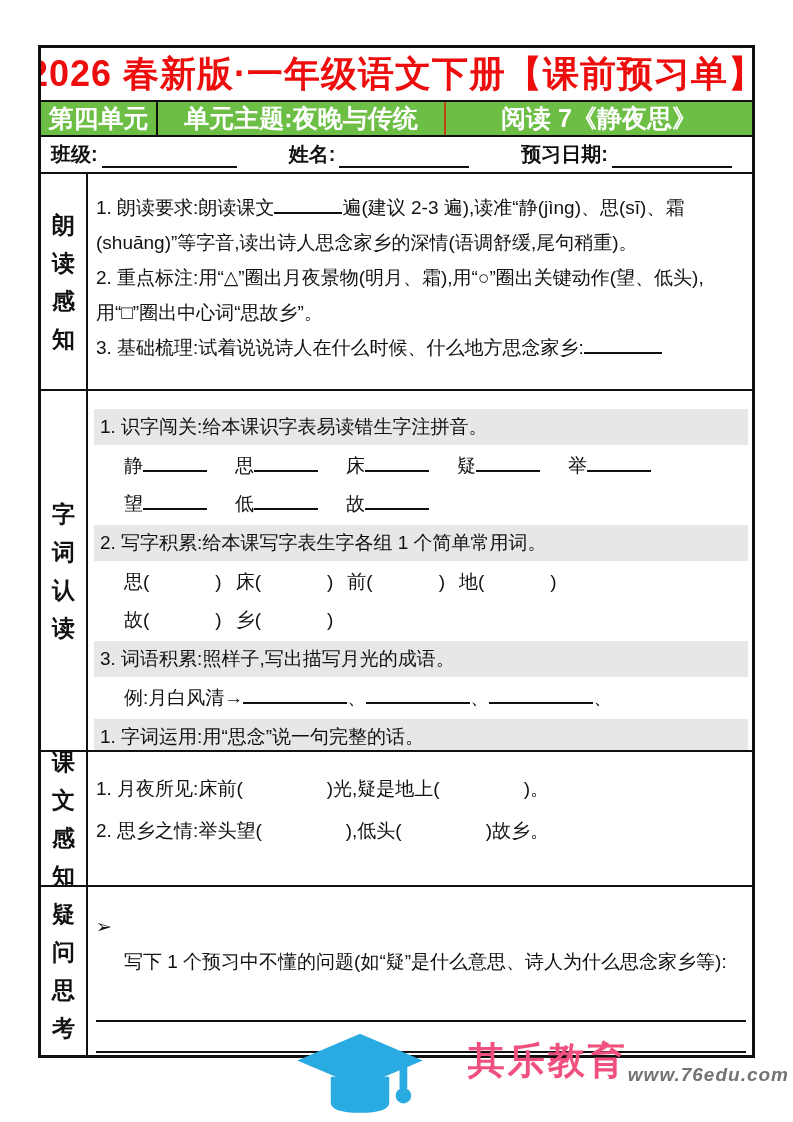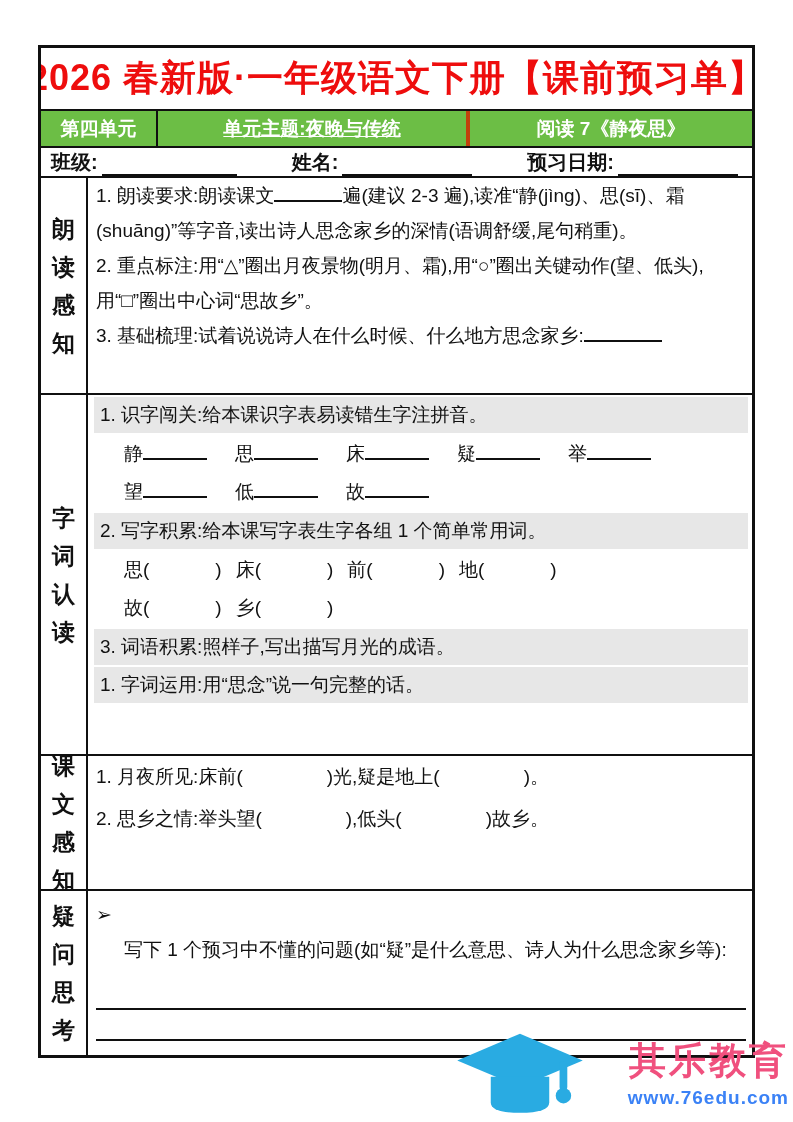--- a/index.html
+++ b/index.html
@@ -11,57 +11,57 @@
            border:3px solid #101010; display:flex; flex-direction:column; background:#fff; }
 
   
   .title-row { height:63px; border-bottom:2px solid #101010; display:flex;
                align-items:center; justify-content:center; overflow:hidden; }
   .title-row h1 { font-size:36px; font-weight:800; color:#ee0d0d; letter-spacing:1px; white-space:nowrap; }
 
   
   .unit-bar { height:37px; border-bottom:2px solid #101010; display:flex; background:#6cbe45; }
   .unit-bar .cell { display:flex; align-items:center; justify-content:center;
-                    color:#fff; font-weight:bold; font-size:19px; white-space:nowrap; }
+                    color:#fff; font-weight:bold; font-size:25px; white-space:nowrap; }
   .unit-bar .c1 { width:117px; border-right:2px solid #101010; }
-  .unit-bar .c2 { width:312px; border-right:4px solid #c2410c;text-decoration:underline; }
+  .unit-bar .c2 { width:288px; border-right:2px solid #c2410c; }
   .unit-bar .c3 { flex:1; }
 
   
-  .info-row { height:30px; border-bottom:2px solid #101010; display:flex; align-items:center;
-              justify-content:space-between; padding:0 14px 0 10px; font-weight:bold; font-size:20px; }
+  .info-row { height:43px; border-bottom:2px solid #101010; display:flex; align-items:center;
+              justify-content:space-between; padding:0 20px 0 10px; font-weight:bold; font-size:20px; }
   .info-row .pair { display:flex; align-items:flex-end; white-space:nowrap; }
   .info-row .blank { display:inline-block; border-bottom:2px solid #101010; height:22px; margin-left:4px; }
 
   
   .sections { flex:1; display:flex; flex-direction:column; }
   .section { display:flex; border-bottom:2px solid #101010; overflow:hidden; }
   .section:last-child { border-bottom:none; flex:1; }
   .label-col { width:47px; border-right:2px solid #101010; display:flex; flex-direction:column;
                align-items:center; justify-content:center; font-weight:bold; font-size:23px; line-height:38px; }
-  .content { flex:1; padding:0 4px 2px 8px; overflow:hidden; }
+  .content { flex:1; padding:16px 4px 2px 8px; overflow:hidden; }
 
   .row.para  { font-size:19px; line-height:35px; }
   .row.chars { font-size:19px; line-height:38px; padding-left:28px; white-space:nowrap; }
   .row.band  { background:#e7e7e7; font-size:19px; line-height:24px; padding:6px 6px;
                margin:2px 0 2px -2px; }
   .row.arrow { display:flex; font-size:19px; line-height:36px; padding-top:6px; }
   .row.arrow .marker { width:28px; flex:none; }
   .row.arrow .abody { flex:1;margin-top:35px; }
   .row.hr { border-bottom:2px solid #101010; height:0; margin-right:2px; }
 
   .blank { display:inline-block; border-bottom:2px solid #101010; height:1.05em; vertical-align:baseline; }
   .gap { display:inline-block; height:1em; }
 
   
   .logo { position:absolute; right:4px; bottom:4px; display:flex; align-items:flex-start; }
   .logo .cap { width:132px; height:86px; margin-right:2px; margin-top:2px; flex:none; }
-  .logo .ltext { display:flex; flex-direction:column; align-items:flex-end; padding-top:6px;margin-left:40px; }
+  .logo .ltext { display:flex; align-items:flex-end; padding-top:6px;margin-left:40px; }
   .logo .lname { font-size:37px; font-weight:800; color:#f0507e; letter-spacing:3px; white-space:nowrap; }
-  .logo .lurl  { font-size:19px; font-weight:bold; color:#3b82f6; letter-spacing:1px; margin-top:1px; }
+  .logo .lurl  { font-size:19px; font-weight:bold; color:#737373; letter-spacing:1px; margin-top:1px;font-style:italic; }
 </style>
 </head>
 <body>
 
 <div class="page">
   <div class="sheet">
 
     <div class="title-row">
       <h1>2026 春新版·一年级语文下册【课前预习单】</h1>
     </div>
@@ -109,20 +109,21 @@
             <div>读</div>
           </div>
           <div class="content">
             <div class="row band"><span>1. 识字闯关:给本课识字表易读错生字注拼音。</span></div>
             <div class="row chars"><span>静</span><span class="blank" style="width: 64px;"></span><span class="gap" style="width: 28px;"></span><span>思</span><span class="blank" style="width: 64px;"></span><span class="gap" style="width: 28px;"></span><span>床</span><span class="blank" style="width: 64px;"></span><span class="gap" style="width: 28px;"></span><span>疑</span><span class="blank" style="width: 64px;"></span><span class="gap" style="width: 28px;"></span><span>举</span><span class="blank" style="width: 64px;"></span></div>
             <div class="row chars"><span>望</span><span class="blank" style="width: 64px;"></span><span class="gap" style="width: 28px;"></span><span>低</span><span class="blank" style="width: 64px;"></span><span class="gap" style="width: 28px;"></span><span>故</span><span class="blank" style="width: 64px;"></span></div>
             <div class="row band"><span>2. 写字积累:给本课写字表生字各组 1 个简单常用词。</span></div>
             <div class="row chars"><span>思(</span><span class="gap" style="width: 66px;"></span><span>)</span><span class="gap" style="width: 14px;"></span><span>床(</span><span class="gap" style="width: 66px;"></span><span>)</span><span class="gap" style="width: 14px;"></span><span>前(</span><span class="gap" style="width: 66px;"></span><span>)</span><span class="gap" style="width: 14px;"></span><span>地(</span><span class="gap" style="width: 66px;"></span><span>)</span></div>
             <div class="row chars"><span>故(</span><span class="gap" style="width: 66px;"></span><span>)</span><span class="gap" style="width: 14px;"></span><span>乡(</span><span class="gap" style="width: 66px;"></span><span>)</span></div>
             <div class="row band"><span>3. 词语积累:照样子,写出描写月光的成语。</span></div>
+            <div class="row chars"><span>例:月白风清→</span><span class="blank" style="width: 104px;"></span><span>、</span><span class="blank" style="width: 104px;"></span><span>、</span><span class="blank" style="width: 104px;"></span><span>、</span></div>
             <div class="row band"><span>1. 字词运用:用“思念”说一句完整的话。</span></div>
             <div class="row chars"></div>
           </div>
         </div>
         <div class="section" style="height: 135px;">
           <div class="label-col">
             <div>课</div>
             <div>文</div>
             <div>感</div>
             <div>知</div>

